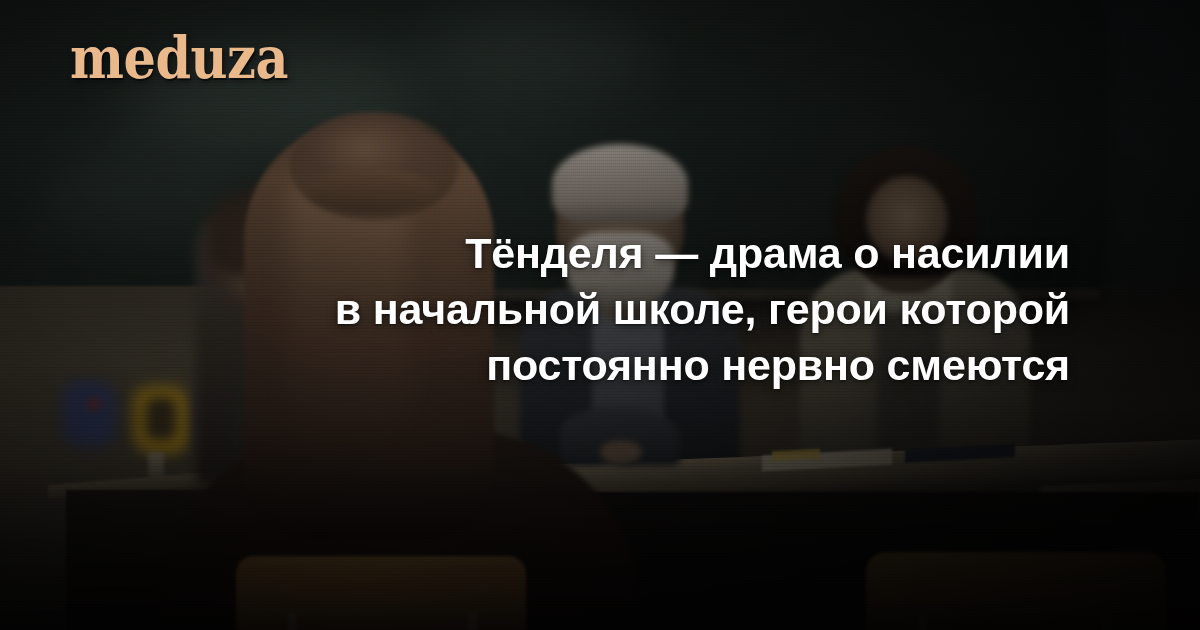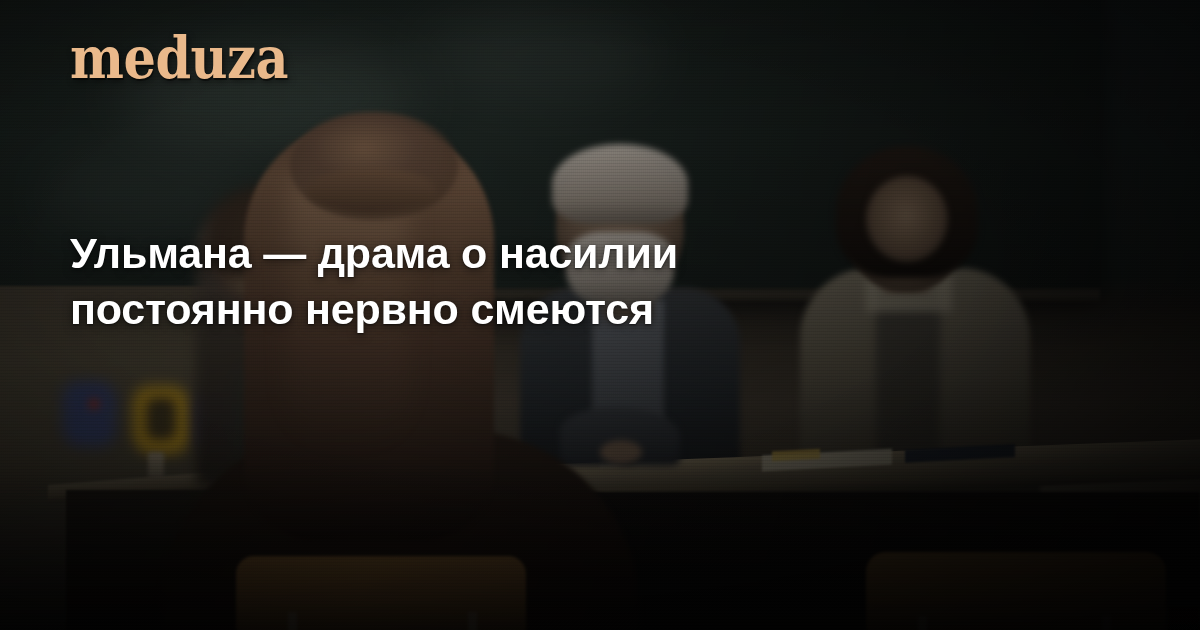--- a/index.html
+++ b/index.html
@@ -9,20 +9,21 @@
     -webkit-font-smoothing:antialiased;
   }
 
   .card{
     position:relative;
     width:1200px;
     height:630px;
     overflow:hidden;
     background:#7f1d1d;
     isolation:isolate;
+    text-align:right;
   }
 
   
   .photo{
     position:absolute;
     inset:0;
     overflow:hidden;
     z-index:0;
   }
 
@@ -424,18 +425,19 @@
     <div class="grain"></div>
   </div>
 
   <div class="overlay">
 
     <div class="brand">
       <span>meduza</span>
     </div>
 
     <h1 class="headline">
-      <span class="ln">Ульмана — драма о насилии</span>
+      <span class="ln">Тёнделя — драма о насилии</span>
+      <span class="ln">в начальной школе, герои которой</span>
       <span class="ln">постоянно нервно смеются</span>
     </h1>
 
   </div>
 </div>
 
 </body></html>

